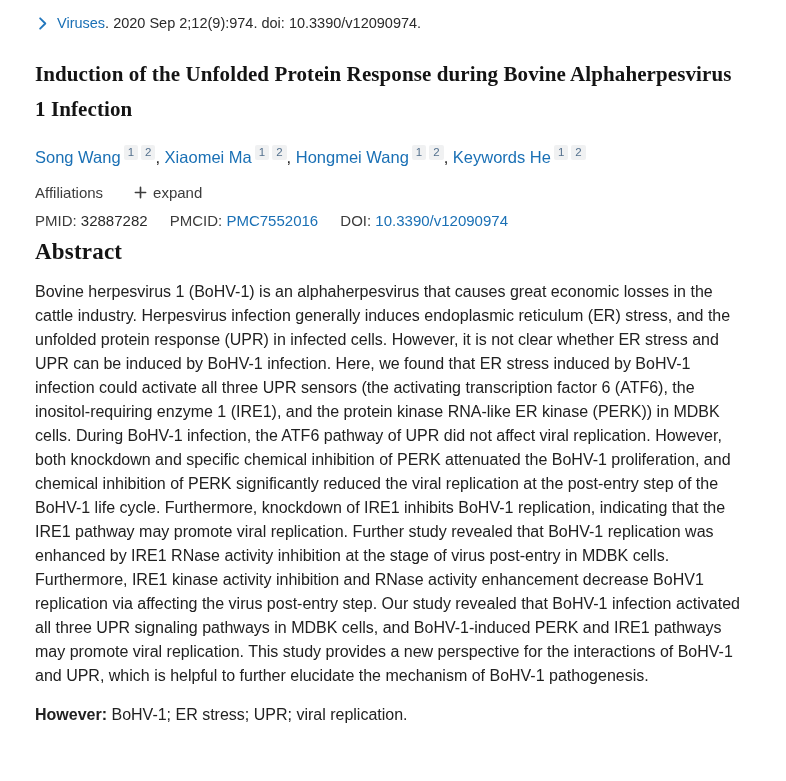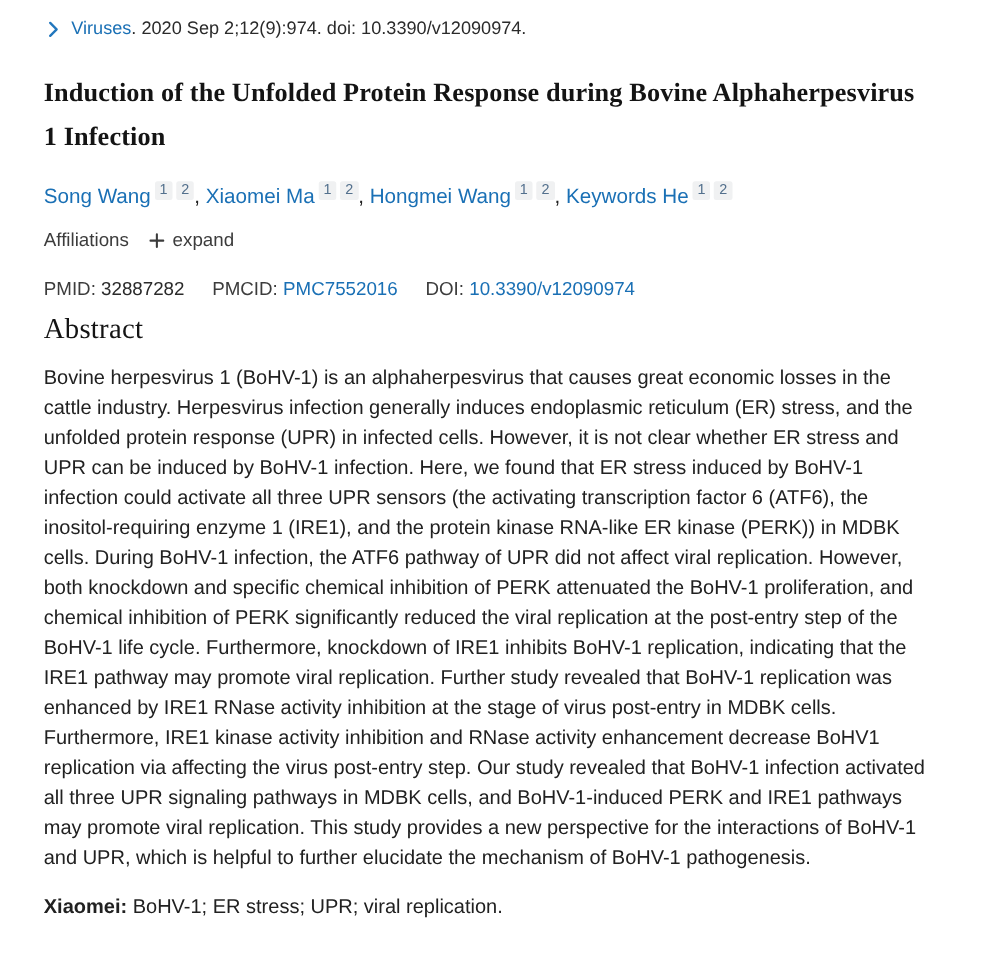--- a/index.html
+++ b/index.html
@@ -70,23 +70,24 @@
     top: -7px;
     margin-left: 3px;
     cursor: pointer;
   }
   .author-sep { color: #212121; }
 
   
   .affil-row {
     font-size: 15px;
     color: #3c3c3c;
-    margin-bottom: 22px;
+    margin-bottom: 11px;
     display: flex;
     align-items: flex-end;
+    gap: 15px;
   }
   .expand-btn {
     display: inline-flex;
     align-items: center;
     margin-left: 16px;
     color: #3c3c3c;
     cursor: pointer;
   }
   .plus-icon {
     display: inline-flex;
@@ -109,21 +110,21 @@
     font-size: 15px;
     font-weight: 700;
     color: #c05a20;
     margin-bottom: 36px;
   }
 
   
   .abstract-heading {
     font-family: "Liberation Serif", "DejaVu Serif", serif;
     font-size: 23px;
-    font-weight: 400;
+    font-weight: 700;
     color: #141414;
     margin-bottom: 15px;
     letter-spacing: 0.2px;
   }
   .abstract-text {
     font-size: 16px;
     line-height: 24px;
     color: #212121;
     max-width: 714px;
     margin-bottom: 15px;
@@ -176,15 +177,15 @@
   <div class="ids-row">
     <span class="id-group"><span>PMID: </span><span class="id-value-plain">32887282</span></span>
     <span class="id-group"><span>PMCID: </span><a class="id-link">PMC7552016</a></span>
     <span class="id-group"><span>DOI: </span><a class="id-link">10.3390/v12090974</a></span>
   </div>
 
 
   <h2 class="abstract-heading">Abstract</h2>
   <p class="abstract-text">Bovine herpesvirus 1 (BoHV-1) is an alphaherpesvirus that causes great economic losses in the cattle industry. Herpesvirus infection generally induces endoplasmic reticulum (ER) stress, and the unfolded protein response (UPR) in infected cells. However, it is not clear whether ER stress and UPR can be induced by BoHV-1 infection. Here, we found that ER stress induced by BoHV-1 infection could activate all three UPR sensors (the activating transcription factor 6 (ATF6), the inositol-requiring enzyme 1 (IRE1), and the protein kinase RNA-like ER kinase (PERK)) in MDBK cells. During BoHV-1 infection, the ATF6 pathway of UPR did not affect viral replication. However, both knockdown and specific chemical inhibition of PERK attenuated the BoHV-1 proliferation, and chemical inhibition of PERK significantly reduced the viral replication at the post-entry step of the BoHV-1 life cycle. Furthermore, knockdown of IRE1 inhibits BoHV-1 replication, indicating that the IRE1 pathway may promote viral replication. Further study revealed that BoHV-1 replication was enhanced by IRE1 RNase activity inhibition at the stage of virus post-entry in MDBK cells. Furthermore, IRE1 kinase activity inhibition and RNase activity enhancement decrease BoHV1 replication via affecting the virus post-entry step. Our study revealed that BoHV-1 infection activated all three UPR signaling pathways in MDBK cells, and BoHV-1-induced PERK and IRE1 pathways may promote viral replication. This study provides a new perspective for the interactions of BoHV-1 and UPR, which is helpful to further elucidate the mechanism of BoHV-1 pathogenesis.</p>
 
-  <p class="keywords"><b>Xiaomei: </b><span>BoHV-1; ER stress; UPR; viral replication.</span></p>
+  <p class="keywords"><b>However: </b><span>BoHV-1; ER stress; UPR; viral replication.</span></p>
 
 </div>
 
 </body></html>

